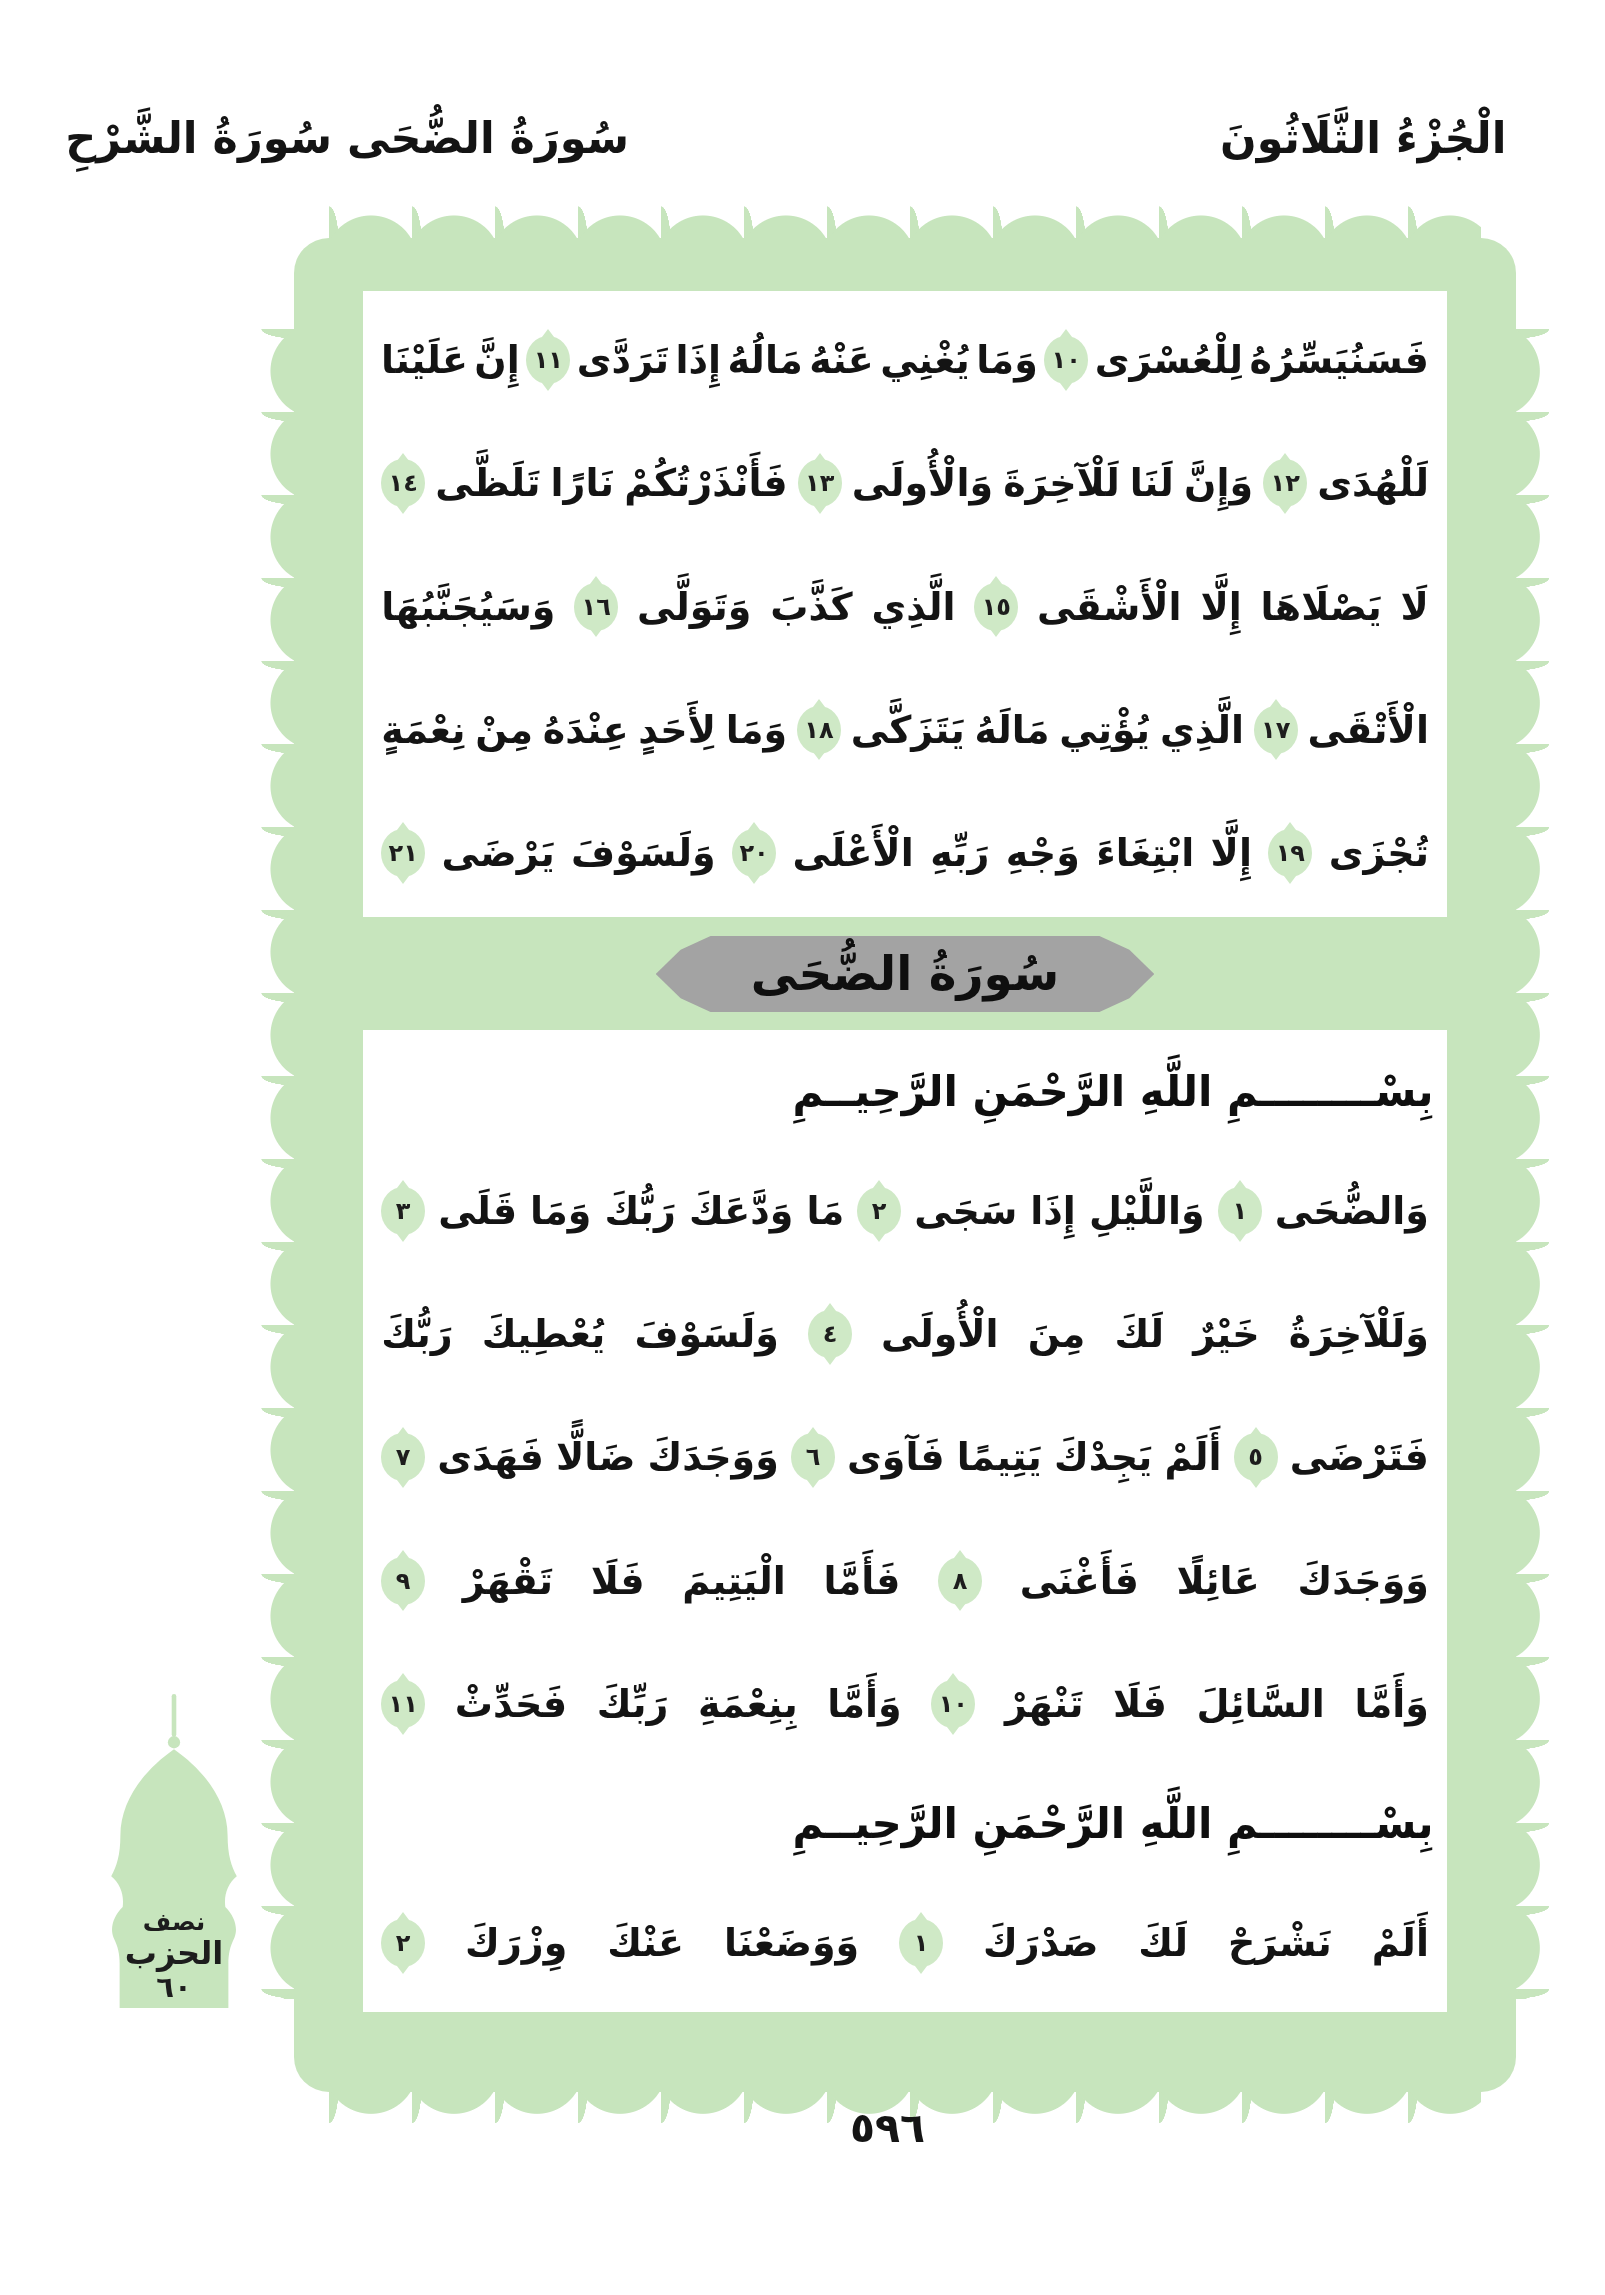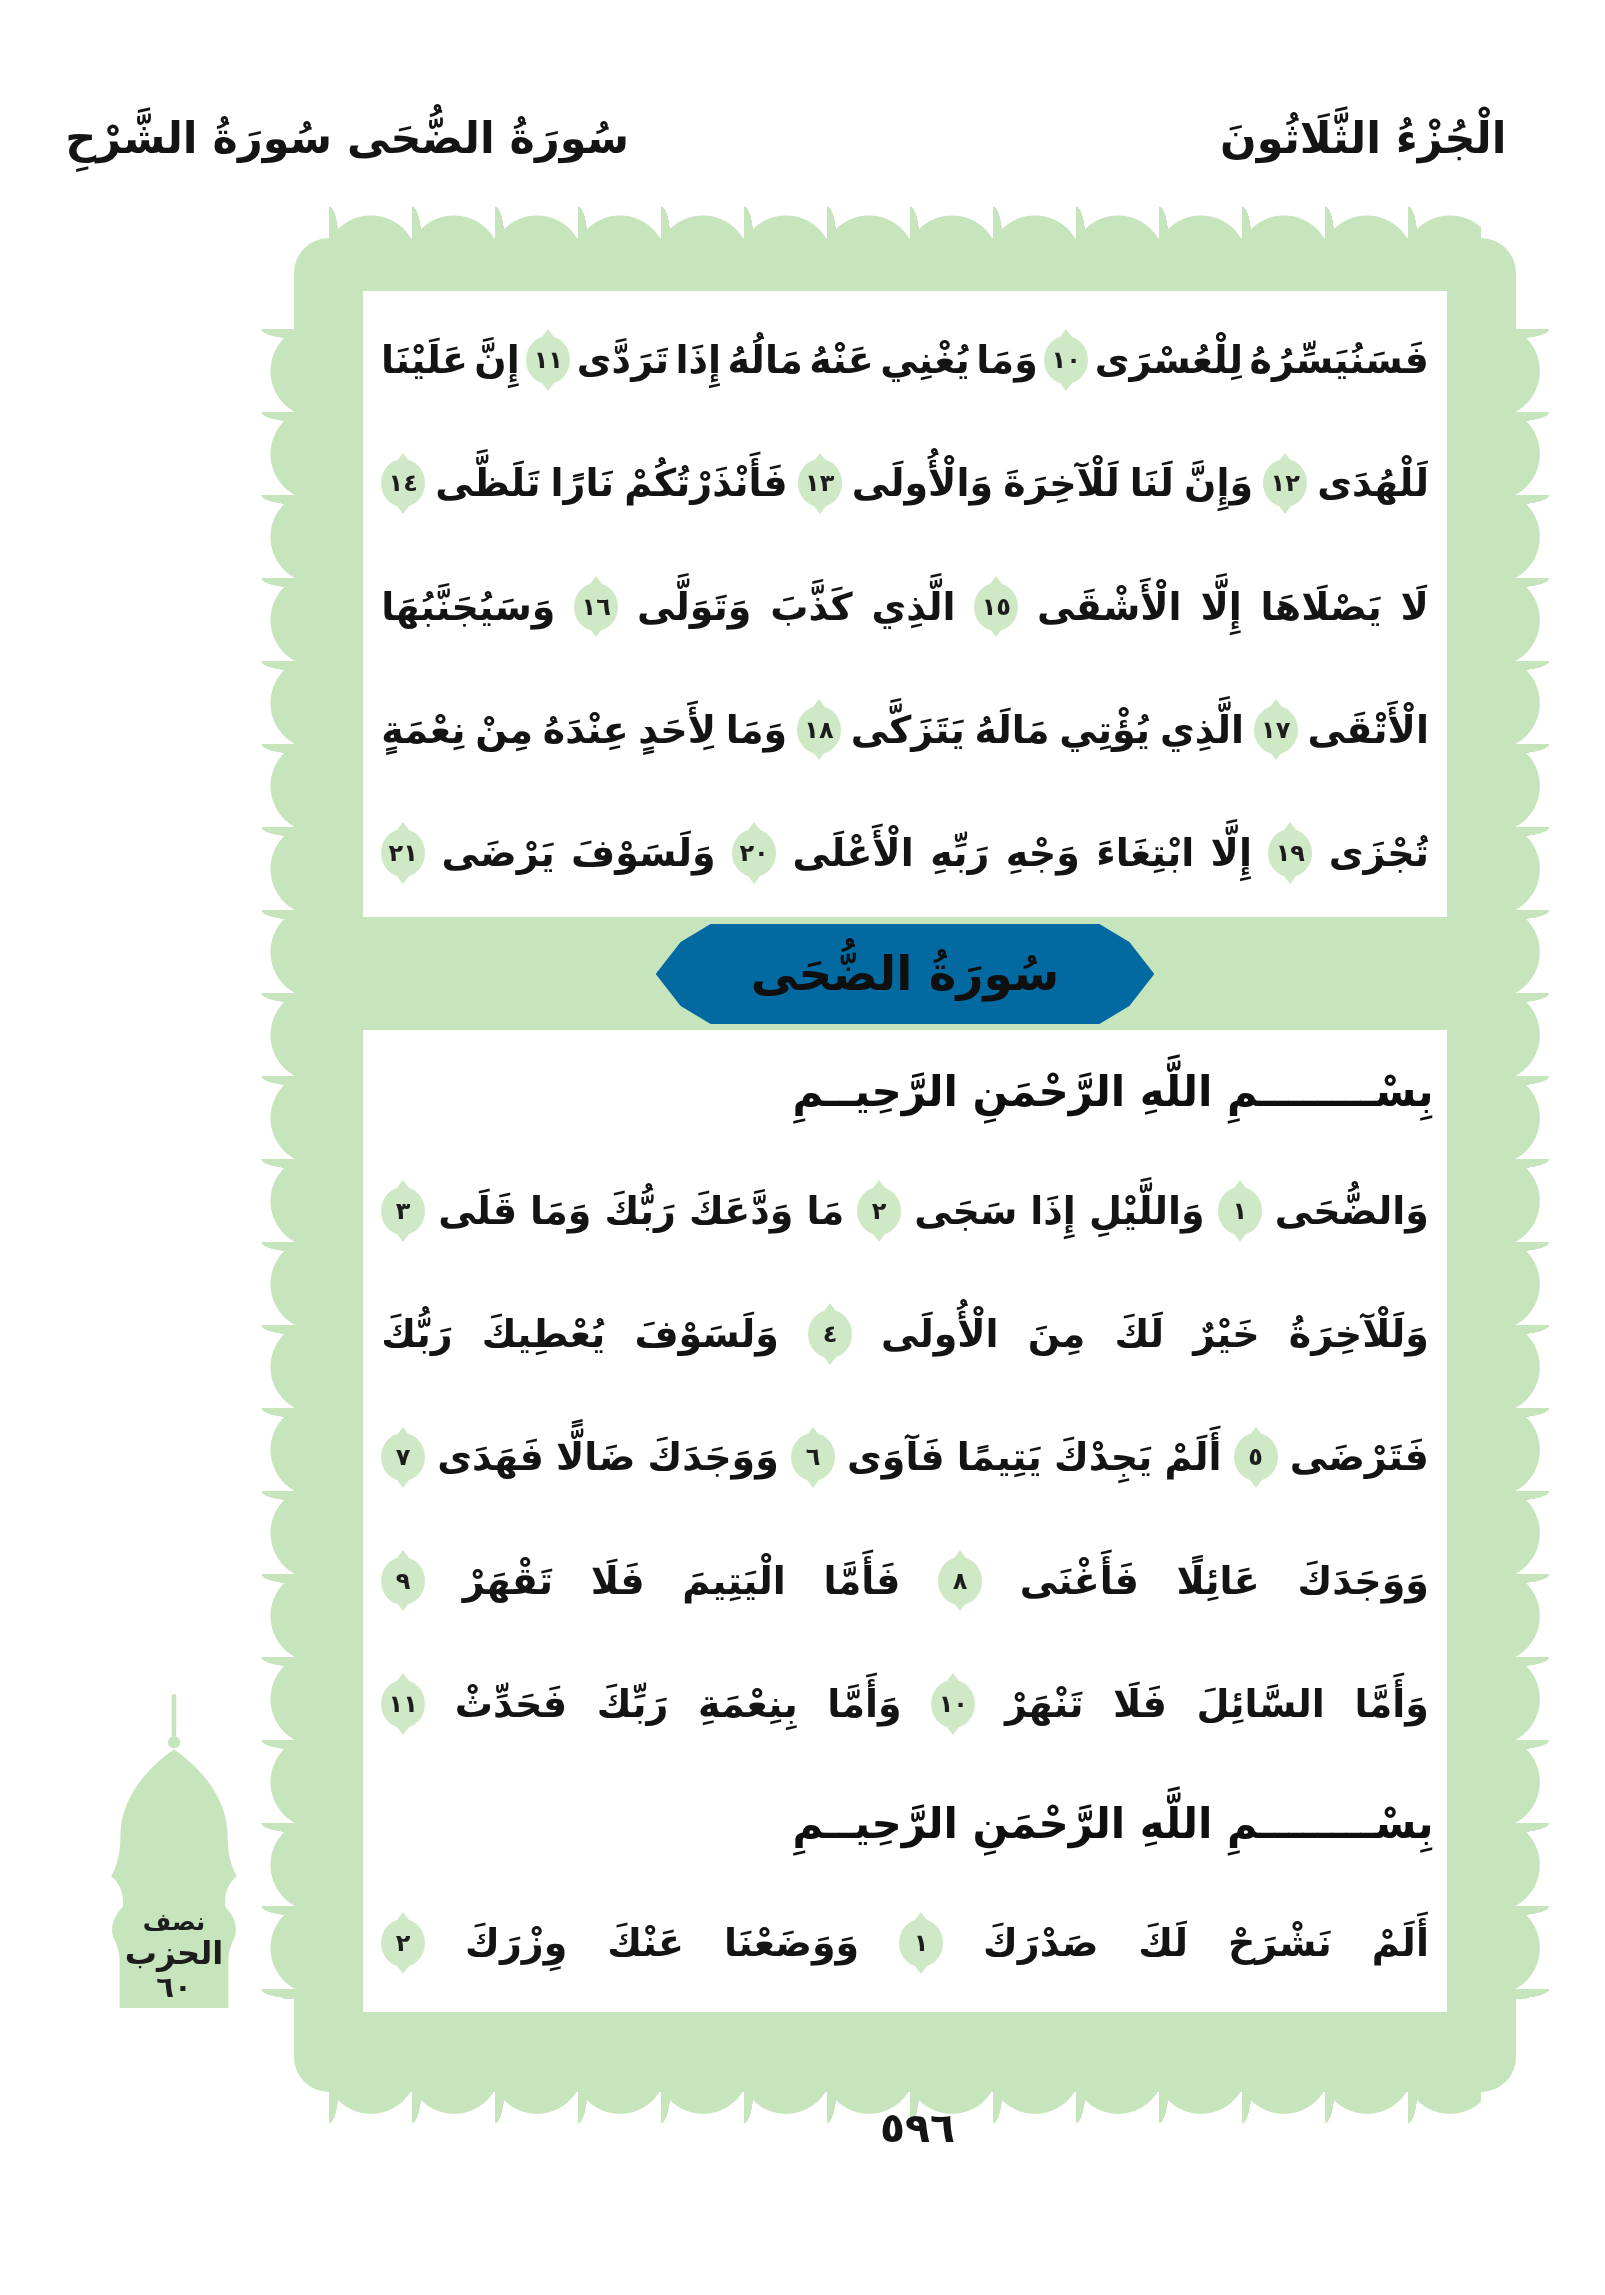--- a/index.html
+++ b/index.html
@@ -55,29 +55,29 @@
     font-size:24px;font-weight:bold;color:#1d1d1d;
   }
   .verse-marker::before,.verse-marker::after{
     content:"";position:absolute;left:50%;transform:translateX(-50%);
     border-left:6px solid rgba(0,0,0,0);border-right:6px solid rgba(0,0,0,0);
   }
   .verse-marker::before{top:-6.8px;border-bottom:8.3px solid var(--m);}
   .verse-marker::after{bottom:-6.8px;border-top:8.3px solid var(--m);}
   .surah-band{flex:0 0 113px;background:var(--g);display:flex;align-items:center;justify-content:center;margin:3px -13.6px;}
   .cartouche{
-    width:46%;height:100px;background:#0369a1;display:flex;align-items:center;justify-content:center;
+    width:46%;height:76px;background:#a3a3a3;display:flex;align-items:center;justify-content:center;
     clip-path:polygon(0% 50%,5% 18%,11% 0%,89% 0%,95% 18%,100% 50%,95% 82%,89% 100%,11% 100%,5% 82%);
     text-align:center;
   }
   .surah-title{font-size:47px;font-weight:bold;color:#0f0f0f;white-space:nowrap;}
   .bismillah{flex:0 0 116px;display:flex;align-items:center;
     font-size:42px;font-weight:bold;color:#0f0f0f;direction:rtl;white-space:nowrap;}
   
-  .page-number{position:absolute;left:842px;top:2104px;width:151px;text-align:center;font-size:41px;font-weight:bold;color:var(--ink);}
+  .page-number{position:absolute;left:812px;top:2104px;width:151px;text-align:center;font-size:41px;font-weight:bold;color:var(--ink);}
   .hizb{position:absolute;left:100px;top:1694px;width:148px;height:314px;}
 </style>
 </head>
 <body>
 
 <div class="hdr hdr-left">سُورَةُ الضُّحَى   سُورَةُ الشَّرْحِ</div>
 <div class="hdr hdr-right">الْجُزْءُ الثَّلَاثُونَ</div>
 
 <div class="sc sc-top"></div>
 <div class="sc sc-bottom"></div>

